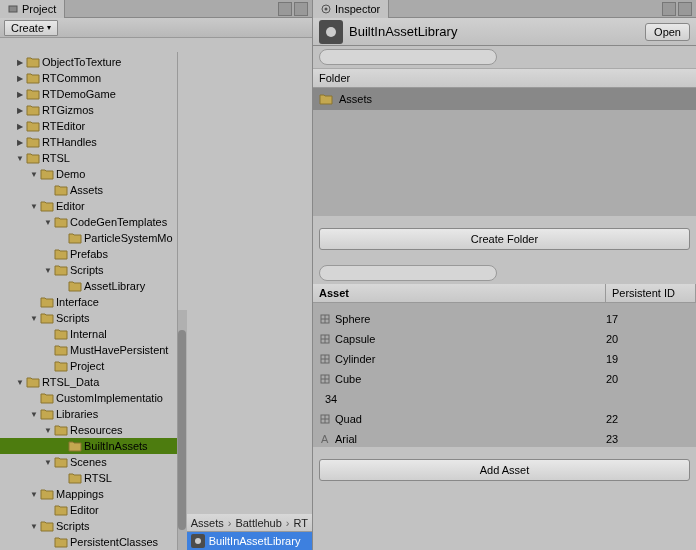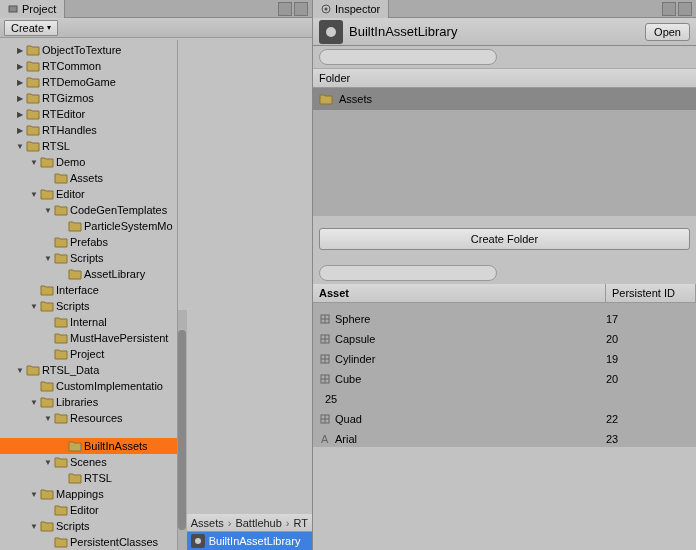--- a/index.html
+++ b/index.html
@@ -17,21 +17,21 @@
 .tree-scrollbar { width: 10px; background: #b0b0b0; }
 .tree-thumb { background: #888; height: 200px; width: 8px; margin: 20px auto; border-radius: 4px; }
 .file-list { flex: 1; display: flex; flex-direction: column; }
 .breadcrumb { height: 18px; background: linear-gradient(#d8d8d8, #c8c8c8); display: flex; align-items: center; padding: 0 4px; gap: 4px; border-bottom: 1px solid #999; }
 .bc-item { color: #222; }
 .bc-sep { color: #666; }
 .file-items { flex: 1; background: #c8c8c8; }
 .file-item { padding: 2px 4px; display: flex; align-items: center; gap: 4px; }
 .file-item.selected { background: #3d80df; color: white; }
 .tree-row { height: 16px; display: flex; align-items: center; white-space: nowrap; }
-.tree-row.highlighted { background: #f97316; margin-top: 12px; }
+.tree-row.highlighted { background: #4d7c0f; }
 .indent { display: inline-block; }
 .arrow { width: 12px; display: inline-flex; justify-content: center; color: #444; cursor: pointer; font-size: 8px; }
 .arrow.expanded::before { content: '▼'; }
 .arrow.collapsed::before { content: '▶'; }
 .folder-icon { width: 14px; height: 12px; display: inline-flex; margin-right: 2px; }
 .folder-icon svg { width: 14px; height: 12px; }
 .inspector-header { height: 28px; background: linear-gradient(#d0d0d0, #c0c0c0); display: flex; align-items: center; padding: 4px 6px; gap: 6px; border-bottom: 1px solid #888; }
 .asset-icon { width: 24px; height: 24px; background: #4c4c4c; border-radius: 3px; display: flex; align-items: center; justify-content: center; }
 .asset-title { font-size: 13px; flex: 1; }
 .open-btn { background: linear-gradient(#e8e8e8, #d0d0d0); border: 1px solid #888; border-radius: 3px; padding: 2px 8px; }
@@ -537,21 +537,21 @@
                 <rect x="2" y="2" width="8" height="8" fill="none" stroke="#666"></rect>
                 <line x1="2" y1="6" x2="10" y2="6" stroke="#666"></line>
                 <line x1="6" y1="2" x2="6" y2="10" stroke="#666"></line>
               </svg>
             </span>
             <span>Cube</span>
           </div>
           <div class="td-id">20</div>
         </div>
         <div class="table-row">
-          <div class="td-id">25</div>
+          <div class="td-id">34</div>
         </div>
         <div class="table-row">
           <div class="td-asset">
             <span class="mesh-icon">
               <svg viewBox="0 0 12 12">
                 <rect x="2" y="2" width="8" height="8" fill="none" stroke="#666"></rect>
                 <line x1="2" y1="6" x2="10" y2="6" stroke="#666"></line>
                 <line x1="6" y1="2" x2="6" y2="10" stroke="#666"></line>
               </svg>
             </span>
@@ -565,13 +565,16 @@
               <svg viewBox="0 0 12 12">
                 <text x="2" y="10" font-size="10" fill="#666">A</text>
               </svg>
             </span>
             <span>Arial</span>
           </div>
           <div class="td-id">23</div>
         </div>
       </div>
   </div>
+  <div class="big-btn">
+    <span>Add Asset</span>
+  </div>
 </div>
 
 </body></html>

